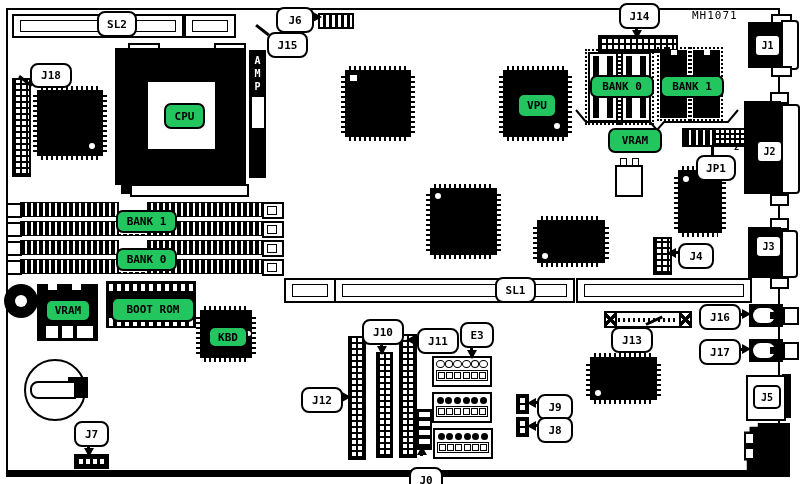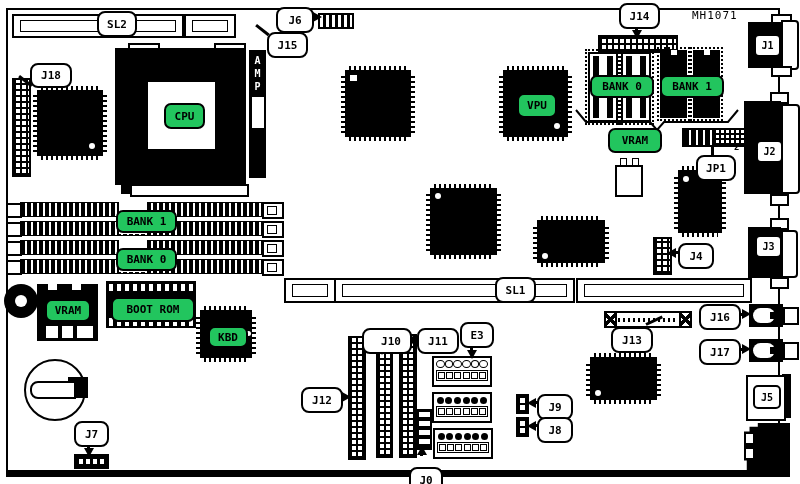--- a/index.html
+++ b/index.html
@@ -220,21 +220,21 @@
     <span></span>
     <span></span>
     <span></span>
     <span></span>
   </div>
 
 <div class="abs callout" style="left:301px;top:387px;width:38px;height:22px;">J12</div>
 <div class="abs stem" style="left:338px;top:396px;width:7px;height:3px;"></div>
 <div class="abs tri-r" style="left:342px;top:392px;"></div>
 <div class="abs ladder" style="left:348px;top:336px;width:14px;height:120px;"></div>
-<div class="abs callout" style="left:362px;top:328px;width:38px;height:22px;padding-left:8px;">J10</div>
+<div class="abs callout" style="left:362px;top:319px;width:38px;height:22px;">J10</div>
 <div class="abs stem" style="left:380px;top:341px;width:3px;height:7px;"></div>
 <div class="abs tri-d" style="left:377px;top:346px;"></div>
 <div class="abs ladder" style="left:376px;top:352px;width:13px;height:102px;"></div>
 <div class="abs callout" style="left:417px;top:328px;width:38px;height:22px;">J11</div>
 <div class="abs tri-l" style="left:406px;top:335px;"></div>
 <div class="abs stem" style="left:412px;top:338px;width:8px;height:3px;"></div>
 <div class="abs ladder" style="left:399px;top:334px;width:14px;height:120px;"></div>
 <div class="abs" style="left:417px;top:409px;width:11px;height:37px;border:2px solid #000;background:repeating-linear-gradient(0deg,#000 0 4px,#fff 4px 9px);z-index:2;"></div>
 <div class="abs tri-u" style="left:417px;top:446px;"></div>
 <div class="abs stem" style="left:420px;top:451px;width:3px;height:5px;"></div>

